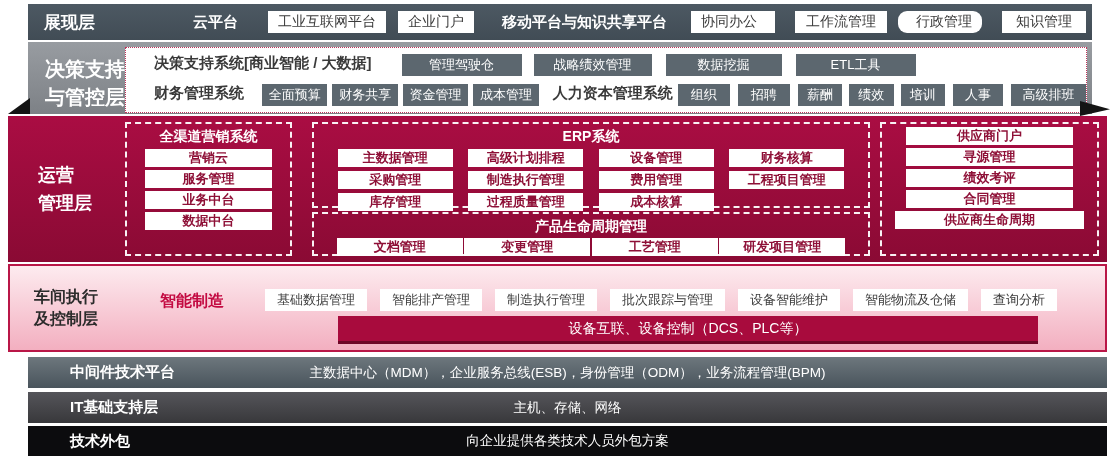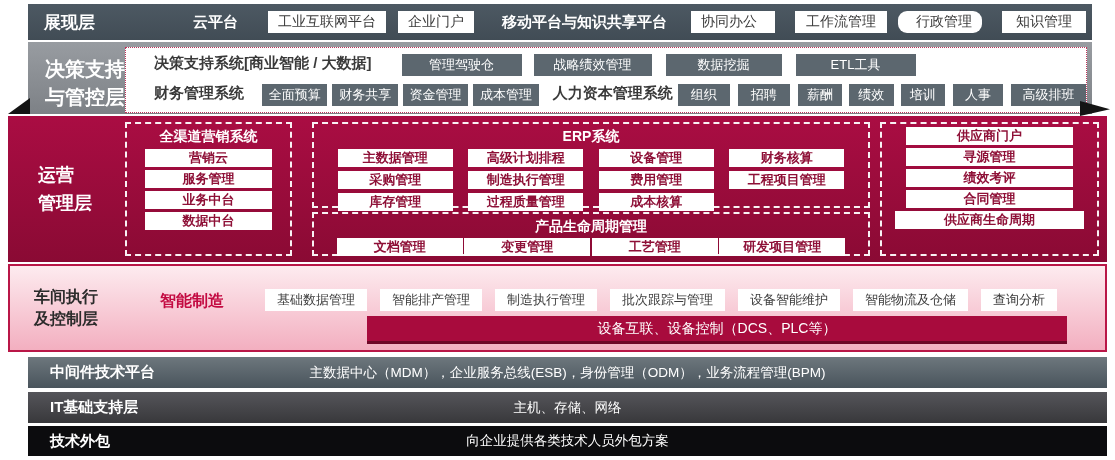--- a/index.html
+++ b/index.html
@@ -42,26 +42,26 @@
   .plm-row .chip-r{min-width:110px;padding:0 8px;}
   .sec-srm{left:872px;top:6px;width:219px;height:134px;}
 
   
   .shop{position:absolute;left:8px;top:264px;width:1099px;height:88px;box-sizing:border-box;
     border:2px solid #b91747;background:linear-gradient(180deg,#fdebef,#f3afc0);}
   .shop-lab{position:absolute;left:24px;top:20px;color:#2b2b2b;font-size:16px;font-weight:bold;line-height:1.35;}
   .shop-hl{position:absolute;left:150px;top:25px;color:#c30b42;font-size:16px;font-weight:bold;}
   .shop-chips{position:absolute;left:255px;top:23px;display:flex;gap:13px;}
   .shop-chips .chip-w{font-size:13px;color:#3c3c3c;padding:2px 12px;}
-  .dev-bar{position:absolute;left:357px;top:50px;width:700px;height:25px;line-height:25px;
+  .dev-bar{position:absolute;left:328px;top:50px;width:700px;height:25px;line-height:25px;
     background:#a80b3d;border-bottom:3px solid #6e0726;color:#fff;font-size:14px;text-align:center;white-space:nowrap;}
 
   
   .bbar{position:absolute;left:28px;width:1079px;height:31px;display:flex;align-items:center;}
-  .bbar .blab{color:#fff;font-size:15px;font-weight:bold;margin-left:22px;white-space:nowrap;}
+  .bbar .blab{color:#fff;font-size:15px;font-weight:bold;margin-left:42px;white-space:nowrap;}
   .bbar .btxt{position:absolute;left:0;right:0;text-align:center;color:#fff;font-size:13.5px;white-space:nowrap;}
   .bar-mw{top:357px;background:linear-gradient(180deg,#6d777d,#49545c);}
   .bar-it{top:392px;background:linear-gradient(180deg,#55555a,#38383b);}
   .bar-os{top:426px;height:30px;background:#0c0c0e;}
 
   
   .wedge{position:absolute;background:#141414;}
   .wedge-l{left:8px;top:98px;width:22px;height:16px;clip-path:polygon(100% 0,100% 100%,0 100%);}
   .wedge-r{left:1080px;top:101px;width:30px;height:15px;clip-path:polygon(0 0,100% 55%,0 100%);}
 </style>

